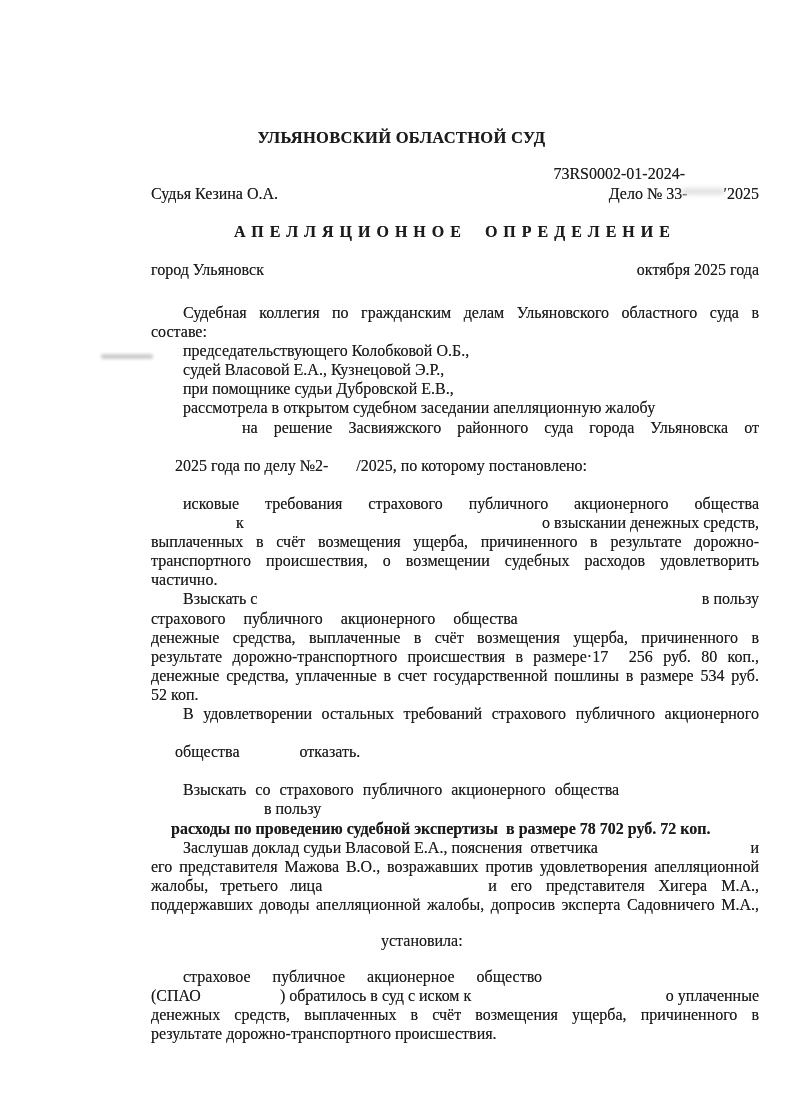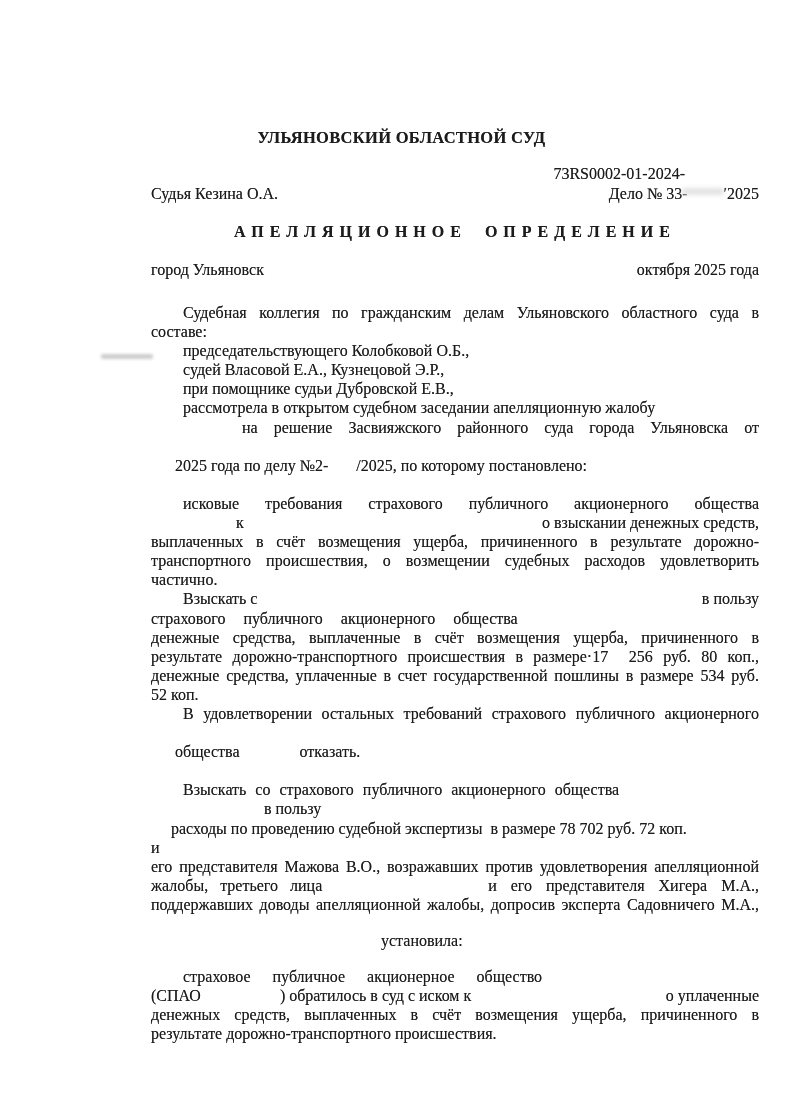--- a/index.html
+++ b/index.html
@@ -20,21 +20,21 @@
   .doc-title{position:absolute;top:223px;left:127px;width:608px;text-align:center;
              font-weight:bold;font-size:16px;letter-spacing:6px;word-spacing:8px;white-space:nowrap;}
   .city-row{position:absolute;top:261px;left:127px;width:608px;display:flex;
             justify-content:space-between;font-size:16px;}
   .doc-body{position:absolute;top:303px;left:127px;width:608px;font-size:16px;line-height:19.1px;}
   .ln{white-space:pre-wrap;min-height:19.1px;}
   .j{text-align:justify;text-align-last:justify;}
   .ind{text-indent:32px;}
   .row{display:flex;justify-content:space-between;}
   .flexline{display:flex;}
-  .p20{padding-left:20px;}
+  .p20{padding-left:20px;font-weight:bold;}
   .p32{padding-left:32px;}
   .p85{padding-left:85px;}
   .p91{padding-left:91px;}
   .p113{padding-left:113px;}
   .p230{padding-left:230px;}
   .gap28{margin-left:28px;}
   .gap60{margin-left:60px;}
   .gap79{margin-left:79px;}
   .mla{margin-left:auto;}
   .ws5{word-spacing:5px;}
@@ -102,20 +102,21 @@
     <div class="ln j">денежные средства, уплаченные в счет государственной пошлины в размере 534 руб.</div>
     <div class="ln">52 коп.</div>
     <div class="ln ind j">В удовлетворении остальных требований страхового публичного акционерного</div>
     <div class="ln">
       <span>общества</span><span class="gap60">отказать.</span>
     </div>
     <div class="ln ind ws5">Взыскать со страхового публичного акционерного общества</div>
     <div class="ln p113">в пользу</div>
     <div class="ln p20">расходы по проведению судебной экспертизы  в размере 78 702 руб. 72 коп.</div>
     <div class="ln row">
+      <span class="p32">Заслушав доклад судьи Власовой Е.А., пояснения  ответчика</span>
       <span>и</span>
     </div>
     <div class="ln j">его представителя Мажова В.О., возражавших против удовлетворения апелляционной</div>
     <div class="ln row">
       <span class="ws8">жалобы, третьего лица</span>
       <span class="ws10">и его представителя Хигера М.А.,</span>
     </div>
     <div class="ln j">поддержавших доводы апелляционной жалобы, допросив эксперта Садовничего М.А.,</div>
     <div class="ln p230 mt17">установила:</div>
     <div class="ln p32 ws18 mt17">страховое публичное акционерное общество</div>

